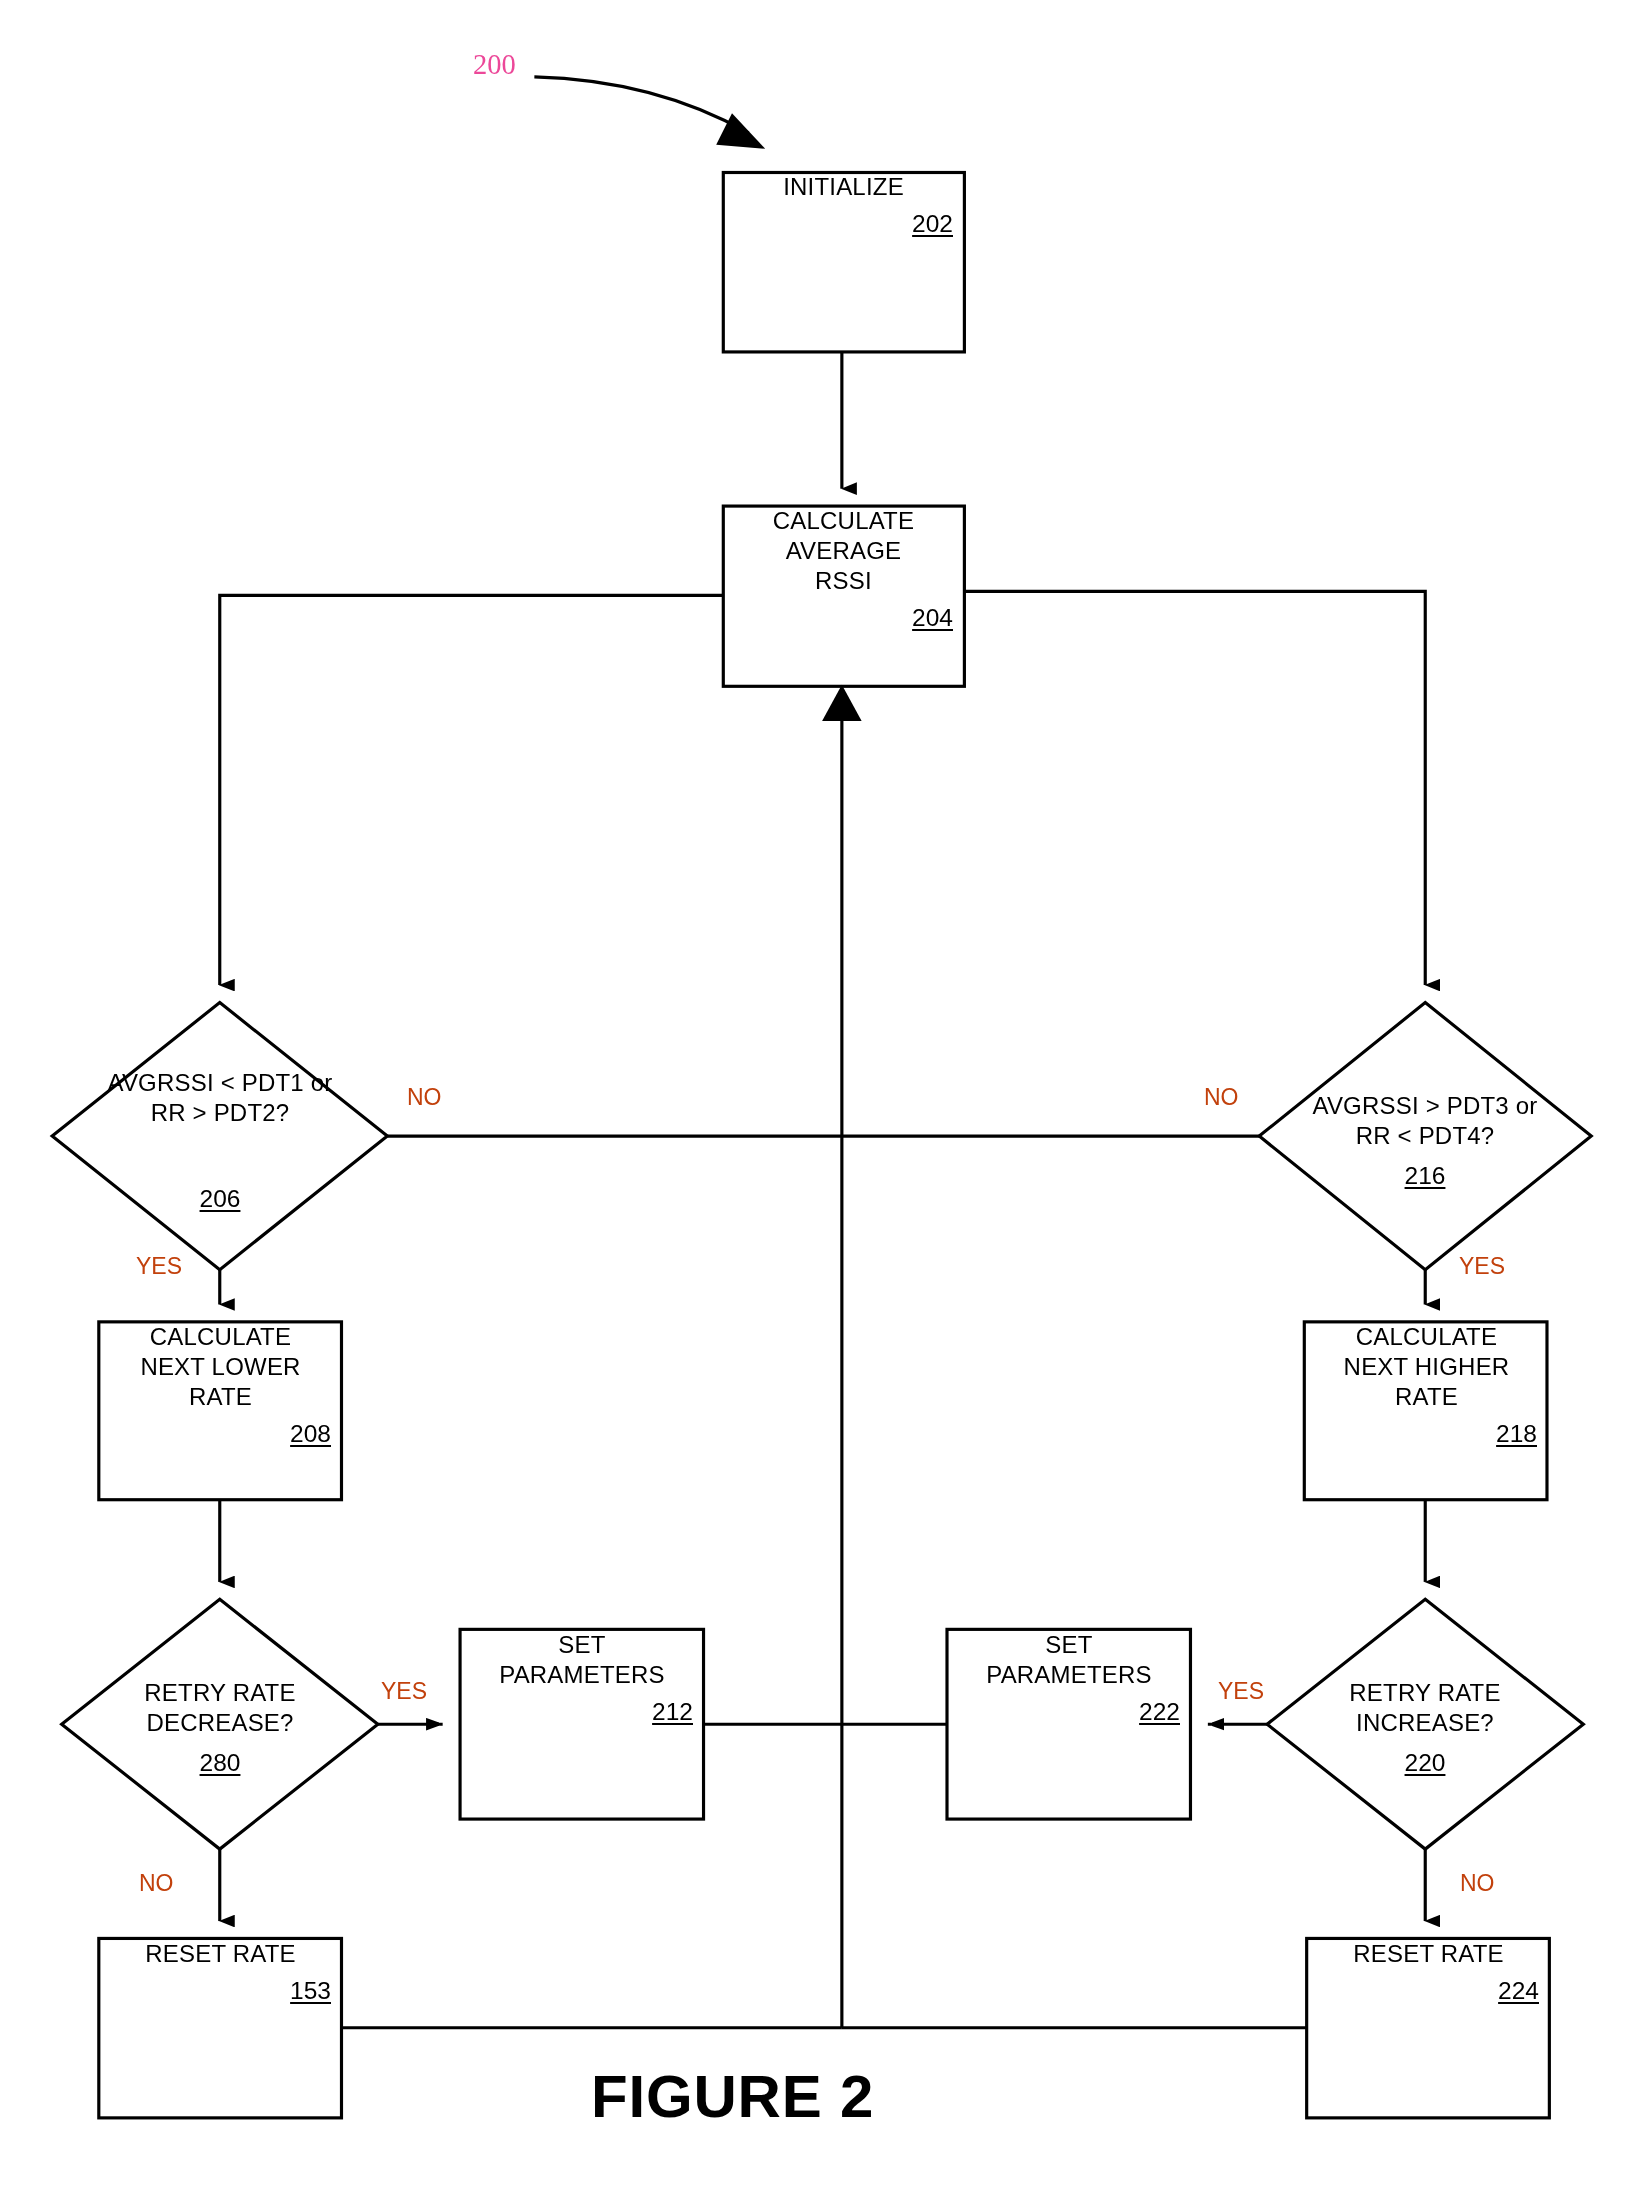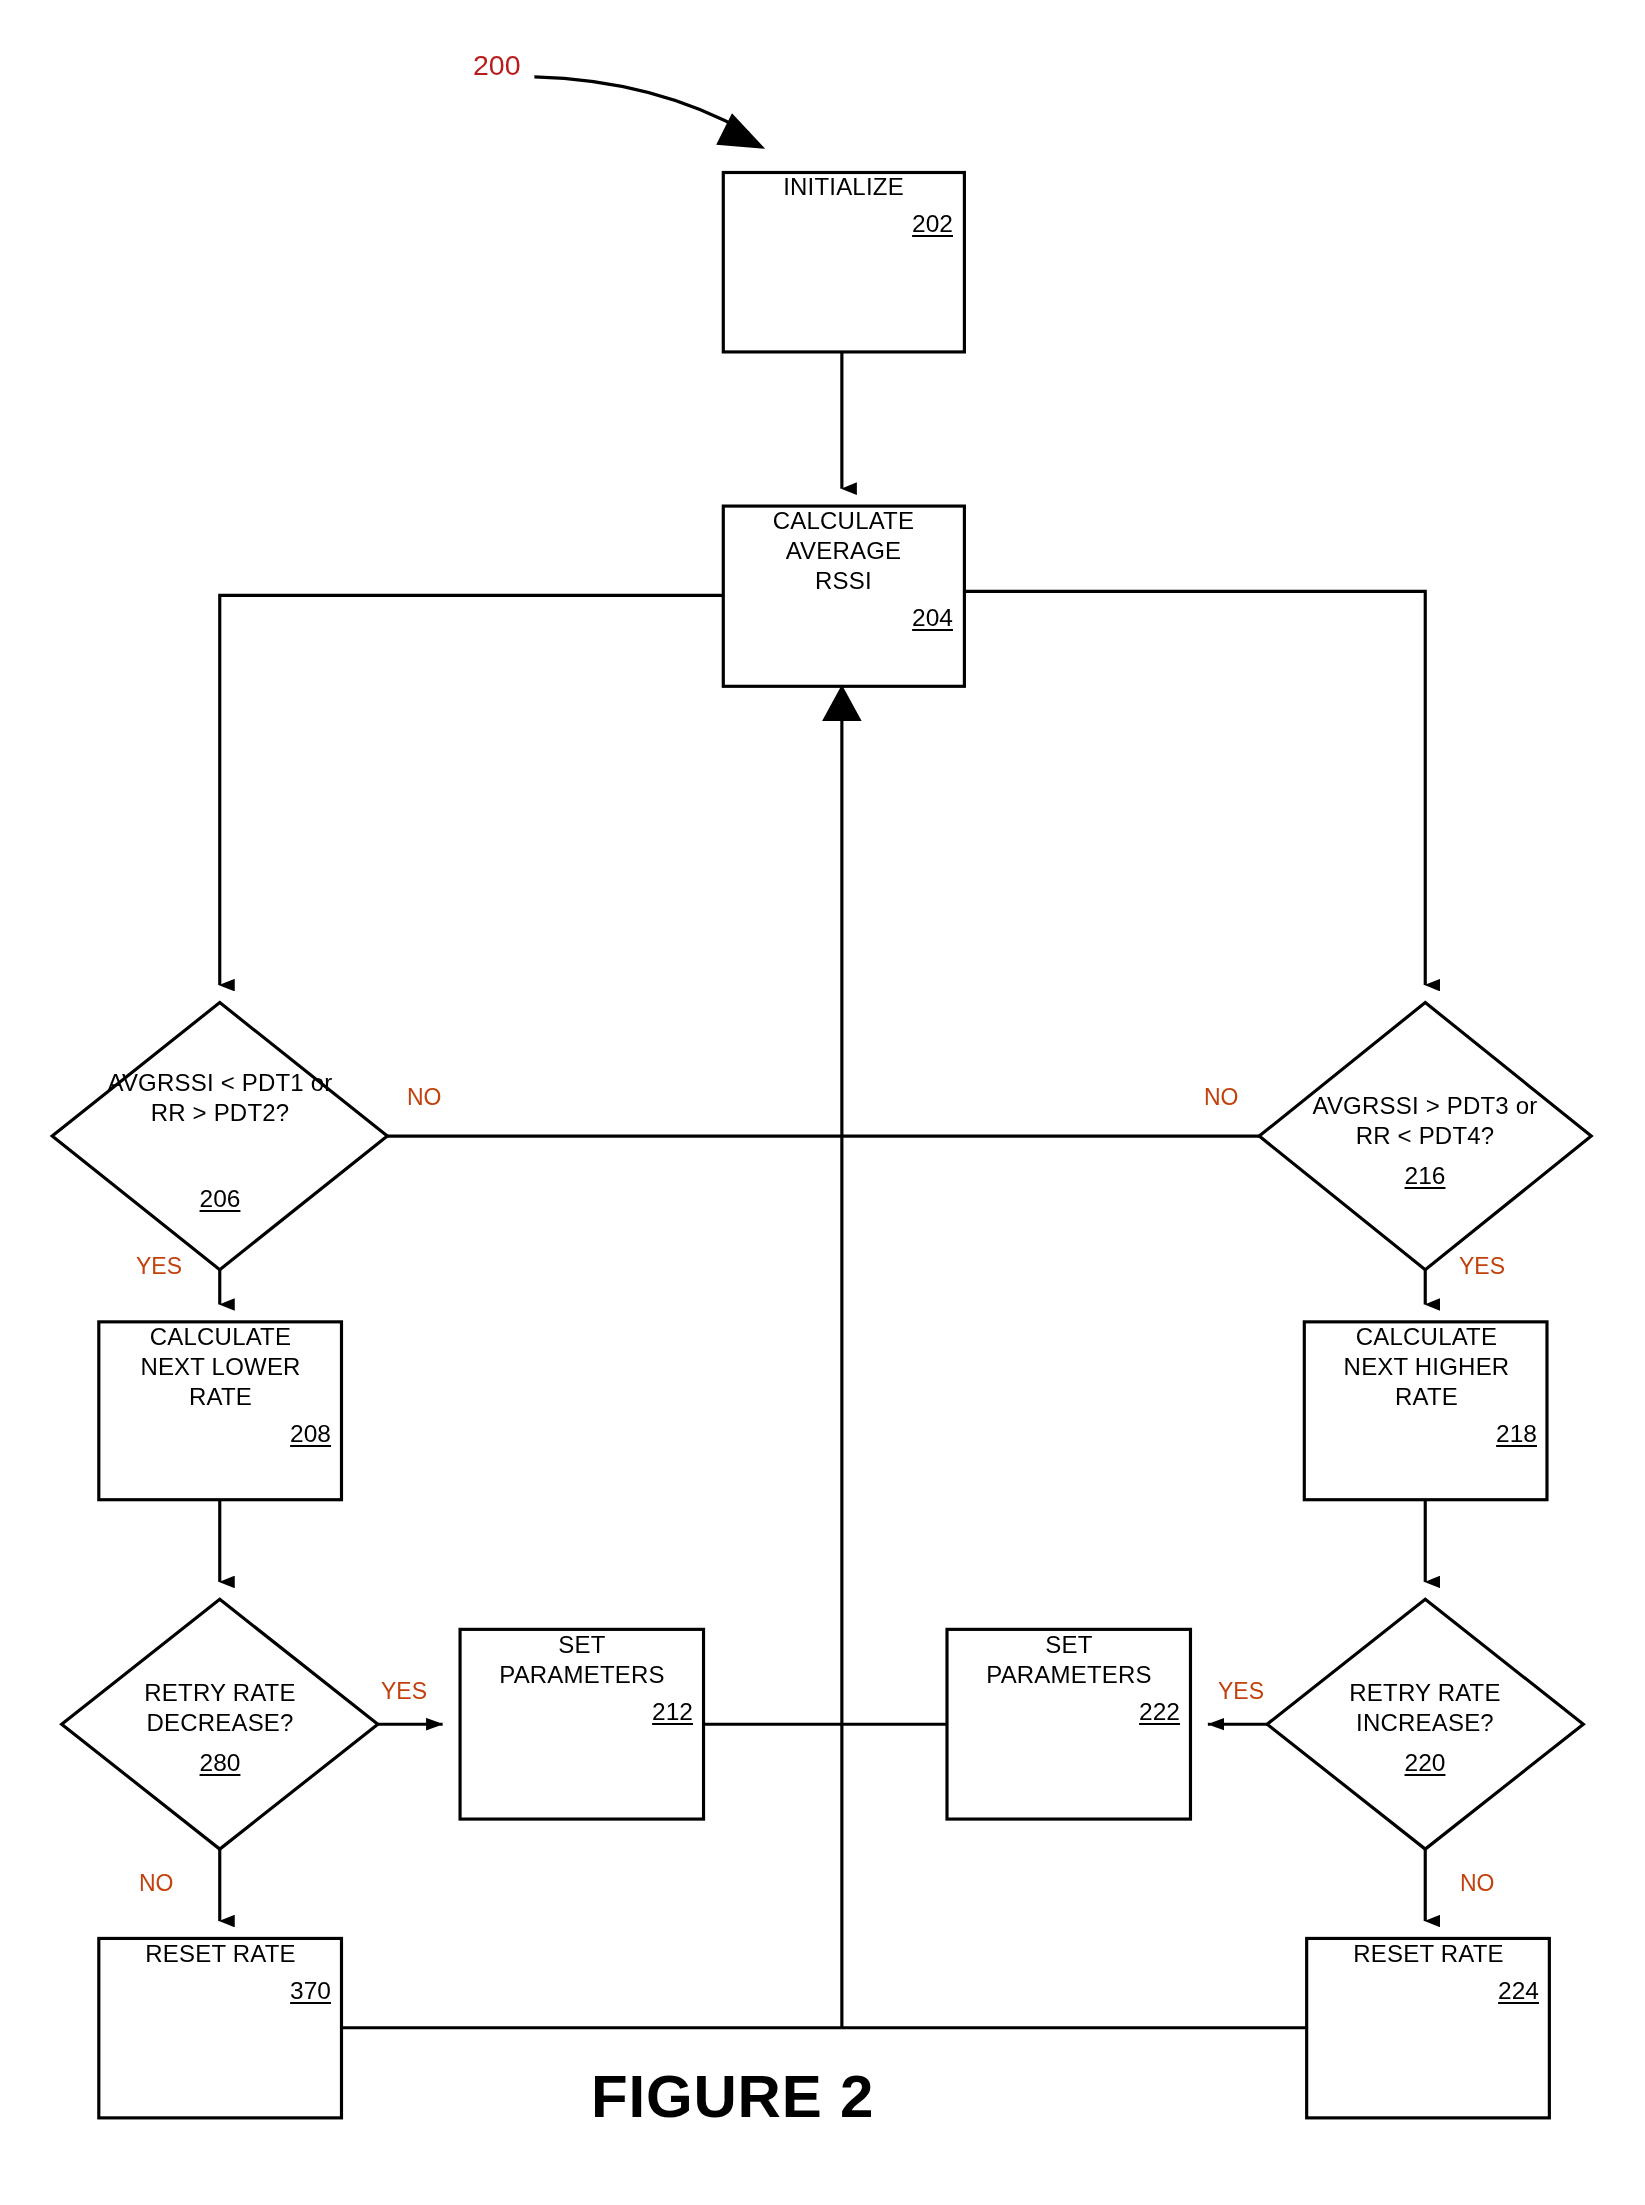--- a/index.html
+++ b/index.html
@@ -71,21 +71,22 @@
     position: absolute;
     font-size: 60px;
     font-weight: bold;
     letter-spacing: 0.8px;
     color: #000000;
     white-space: nowrap;
   }
   .flow-ref-200 {
     position: absolute;
     font-size: 28.5px;
-    color: #b91c1c;
+    color: #ec4899;
+    font-family: Liberation Serif, serif;
   }
 </style>
 </head>
 <body>
 
 <div id="figure-root">
 
   <svg id="figure-svg" viewBox="0 0 2081 2789">
     <defs>
       <marker id="arrowdown" markerWidth="16" markerHeight="20" refX="8" refY="19" orient="auto" markerUnits="userSpaceOnUse">
@@ -198,21 +199,21 @@
   </div>
 
   <div class="node-label box-label" style="left:460px; top:1630px; width:244px; height:190px;">
     <div class="node-title">SET
 PARAMETERS</div>
     <div class="node-ref">212</div>
   </div>
 
   <div class="node-label box-label" style="left:99px; top:1939px; width:243px; height:179px;">
     <div class="node-title">RESET RATE</div>
-    <div class="node-ref">370</div>
+    <div class="node-ref">153</div>
   </div>
 
   <div class="node-label diamond-label" style="left:1267px; top:1066px; width:316px; height:150px;">
     <div class="node-title">AVGRSSI &gt; PDT3 or
 RR &lt; PDT4?</div>
     <div class="node-ref">216</div>
   </div>
 
   <div class="node-label box-label" style="left:1305px; top:1322px; width:243px; height:178px;">
     <div class="node-title">CALCULATE

